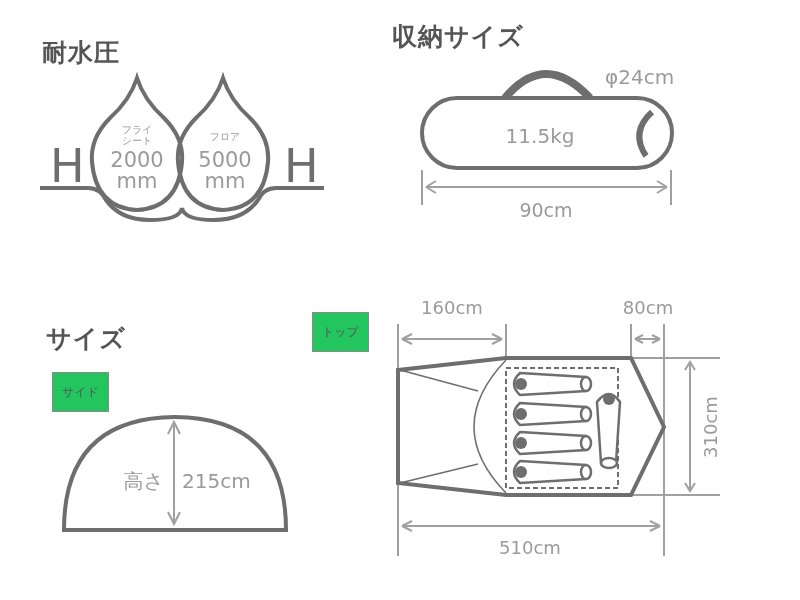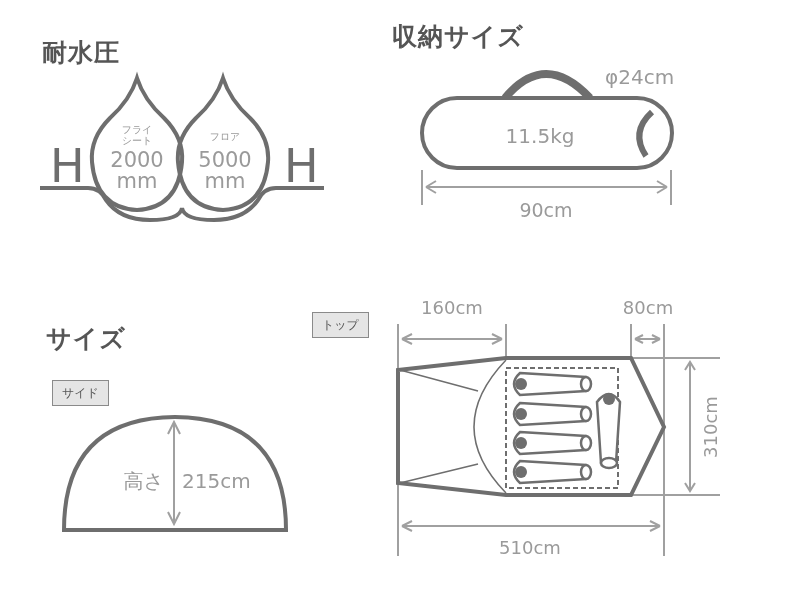--- a/index.html
+++ b/index.html
@@ -1,21 +1,21 @@
 <!DOCTYPE html>
 <html><head>
 <meta charset="utf-8">
 <style>
   html, body { margin:0; padding:0; background:#ffffff; }
   body { width:800px; height:600px; position:relative; overflow:hidden;
          font-family:"DejaVu Sans", sans-serif; }
   .abs { position:absolute; }
   .heading { color:#555555; font-size:25px; font-weight:bold; letter-spacing:1px; }
-  .label-box { border:1px solid #8a8a8a; color:#555; font-size:12px; padding:3px 9px;
-               background:#e5e5e5; line-height:18px; }
+  .label-box { border:1px solid #8a8a8a; color:#555; font-size:12px; padding:10px 9px;
+               background:#22c55e; line-height:18px; }
   svg text { font-family:"DejaVu Sans", sans-serif; }
 </style>
 </head>
 <body>
 
 <div class="abs heading" style="left:42px;top:36px;">耐水圧</div>
 
 <svg class="abs" style="left:30px;top:60px;" width="310" height="170">
 
   <path d="M10 128 L58 128 Q70 128 76 140 Q90 160 120 160 Q150 160 152 148 Q154 160 184 160 Q214 160 228 140 Q234 128 246 128 L294 128" fill="none" stroke="#6e6e6e" stroke-width="4"></path>
@@ -50,21 +50,21 @@
 
   <line x1="42" y1="110" x2="42" y2="145" stroke="#a0a0a0" stroke-width="2"></line>
   <line x1="291" y1="110" x2="291" y2="145" stroke="#a0a0a0" stroke-width="2"></line>
   <line x1="46" y1="127" x2="287" y2="127" stroke="#a0a0a0" stroke-width="2"></line>
   <path d="M46 127 L56 121 M46 127 L56 133 M287 127 L277 121 M287 127 L277 133" stroke="#a0a0a0" stroke-width="2" fill="none"></path>
   <text x="166" y="157" font-size="19" fill="#9a9a9a" text-anchor="middle">90cm</text>
 </svg>
 
 <div class="abs heading" style="left:46px;top:322px;">サイズ</div>
 
-<div class="abs label-box" style="left:52px;top:380px;text-align:right;">サイド</div>
+<div class="abs label-box" style="left:52px;top:372px;text-align:right;">サイド</div>
 
 <svg class="abs" style="left:50px;top:400px;" width="260" height="140">
   <path d="M14 130 Q14 18 125 17 Q236 18 236 130 Z" fill="#fff" stroke="#6e6e6e" stroke-width="4"></path>
   <line x1="124" y1="24" x2="124" y2="122" stroke="#a0a0a0" stroke-width="2"></line>
   <path d="M118 34 L124 22 L130 34 M118 112 L124 124 L130 112" stroke="#a0a0a0" stroke-width="2" fill="none"></path>
   <text x="114" y="88" font-size="20" fill="#9a9a9a" text-anchor="end">高さ</text>
   <text x="132" y="88" font-size="20" fill="#9a9a9a">215cm</text>
 </svg>
 
 <div class="abs label-box" style="left:312px;top:312px;">トップ</div>

